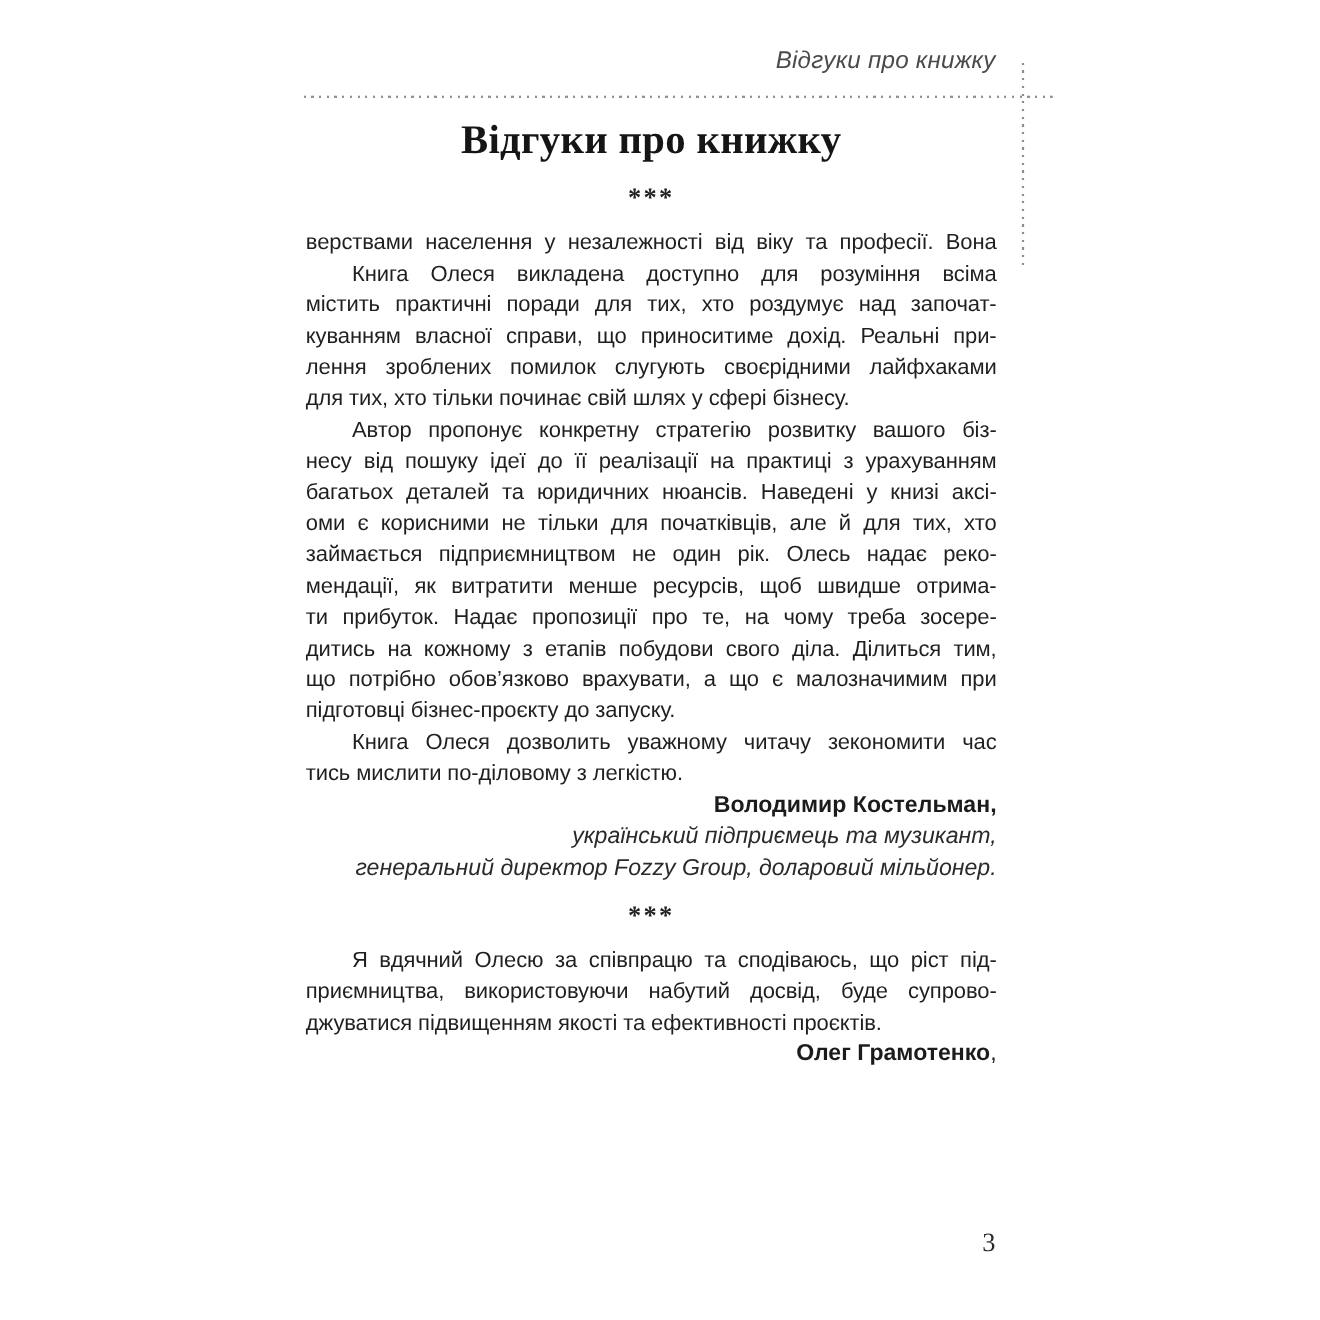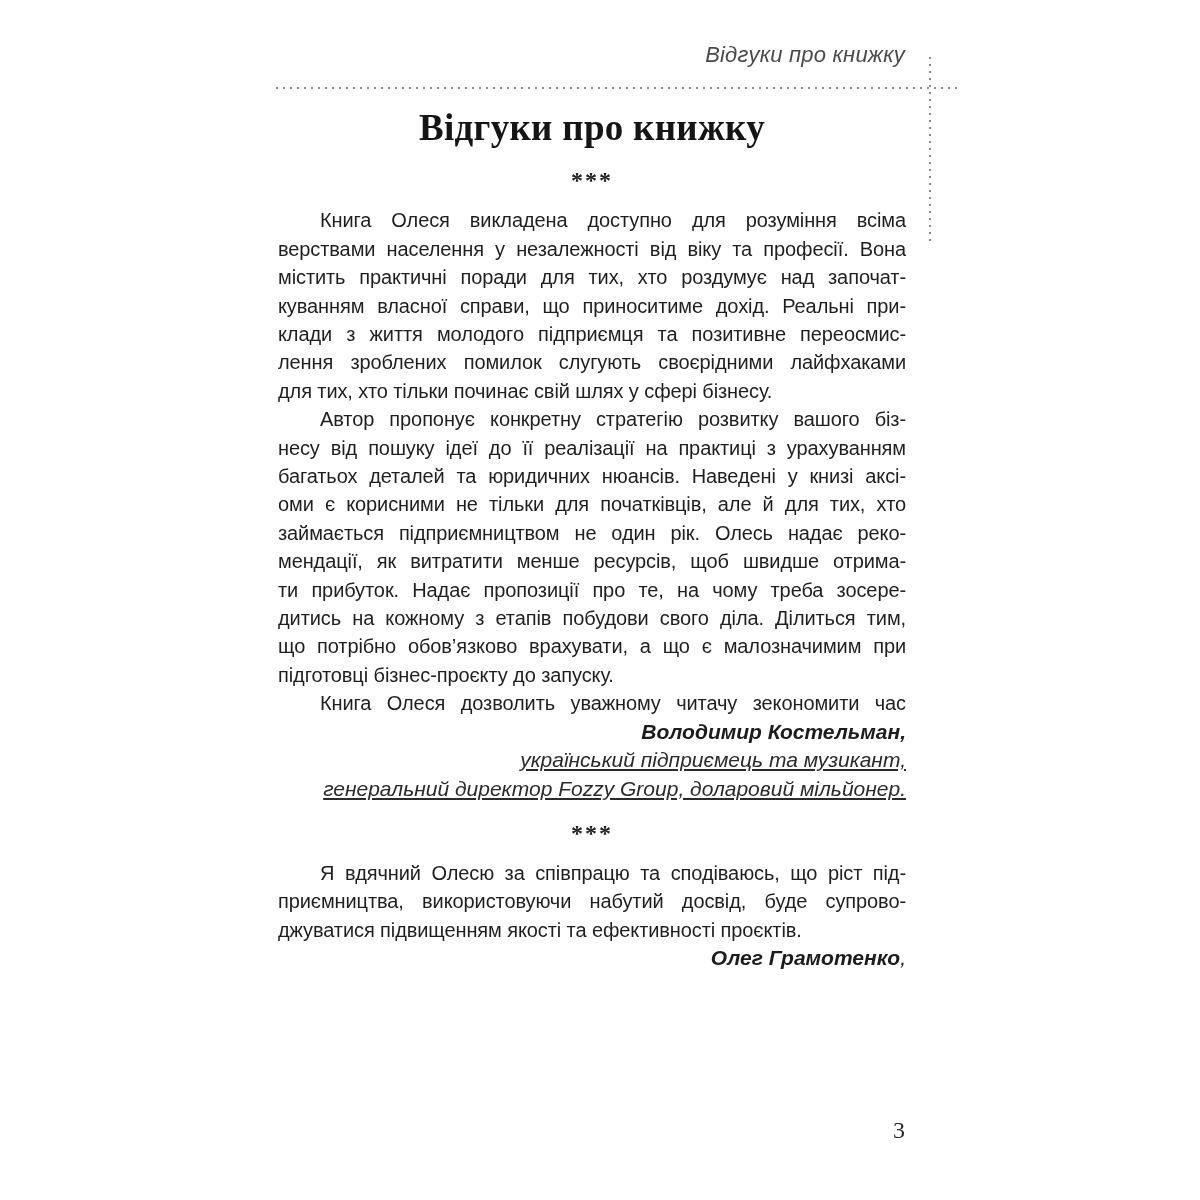--- a/index.html
+++ b/index.html
@@ -72,32 +72,30 @@
     text-align-last: justify;
     color: #1f1f1f;
   }
   .line.first { text-indent: 42px; }
   .line.last { text-align: left; text-align-last: left; }
   .attribution { margin: 0; }
   .attr-name {
     font-size: 21px;
     line-height: 28.4px;
     font-weight: 700;
-    font-style: italic;
     text-align: right;
     color: #1c1c1c;
   }
   .attr-name .attr-suffix { font-weight: 400; }
   .attr-detail {
     font-size: 21px;
     line-height: 28.4px;
     font-style: italic;
     text-align: right;
     color: #2a2a2a;
-    text-decoration: underline;
   }
   .page-number {
     position: absolute;
     top: 1117px;
     right: 295px;
     font-family: "Liberation Serif", serif;
     font-size: 24px;
     color: #2a2a2a;
   }
 </style>
@@ -107,42 +105,42 @@
 <div class="sheet">
   <div class="running-header">Відгуки про книжку</div>
   <div class="rule-h"></div>
   <div class="rule-v"></div>
 
   <div class="text-col">
     <h1 class="title">Відгуки про книжку</h1>
     <div>
         <div class="sep">***</div>
         <div class="para">
+          <div class="line">верствами населення у незалежності від віку та професії. Вона</div>
           <div class="line first">Книга Олеся викладена доступно для розуміння всіма</div>
-          <div class="line">верствами населення у незалежності від віку та професії. Вона</div>
           <div class="line">містить практичні поради для тих, хто роздумує над започат-</div>
           <div class="line">куванням власної справи, що приноситиме дохід. Реальні при-</div>
-          <div class="line">клади з життя молодого підприємця та позитивне переосмис-</div>
           <div class="line">лення зроблених помилок слугують своєрідними лайфхаками</div>
           <div class="line last">для тих, хто тільки починає свій шлях у сфері бізнесу.</div>
         </div>
         <div class="para">
           <div class="line first">Автор пропонує конкретну стратегію розвитку вашого біз-</div>
           <div class="line">несу від пошуку ідеї до її реалізації на практиці з урахуванням</div>
           <div class="line">багатьох деталей та юридичних нюансів. Наведені у книзі аксі-</div>
           <div class="line">оми є корисними не тільки для початківців, але й для тих, хто</div>
           <div class="line">займається підприємництвом не один рік. Олесь надає реко-</div>
           <div class="line">мендації, як витратити менше ресурсів, щоб швидше отрима-</div>
           <div class="line">ти прибуток. Надає пропозиції про те, на чому треба зосере-</div>
           <div class="line">дитись на кожному з етапів побудови свого діла. Ділиться тим,</div>
           <div class="line">що потрібно обов’язково врахувати, а що є малозначимим при</div>
           <div class="line last">підготовці бізнес-проєкту до запуску.</div>
         </div>
         <div class="para">
           <div class="line first">Книга Олеся дозволить уважному читачу зекономити час</div>
+          <div class="line last">тись мислити по-діловому з легкістю.</div>
         </div>
         <div class="attribution">
           <div class="attr-name"><span>Володимир Костельман,</span></div>
           <div class="attr-detail">український підприємець та музикант,</div>
           <div class="attr-detail">генеральний директор Fozzy Group, доларовий мільйонер.</div>
         </div>
         <div class="sep">***</div>
         <div class="para">
           <div class="line first">Я вдячний Олесю за співпрацю та сподіваюсь, що ріст під-</div>
           <div class="line">приємництва, використовуючи набутий досвід, буде супрово-</div>

